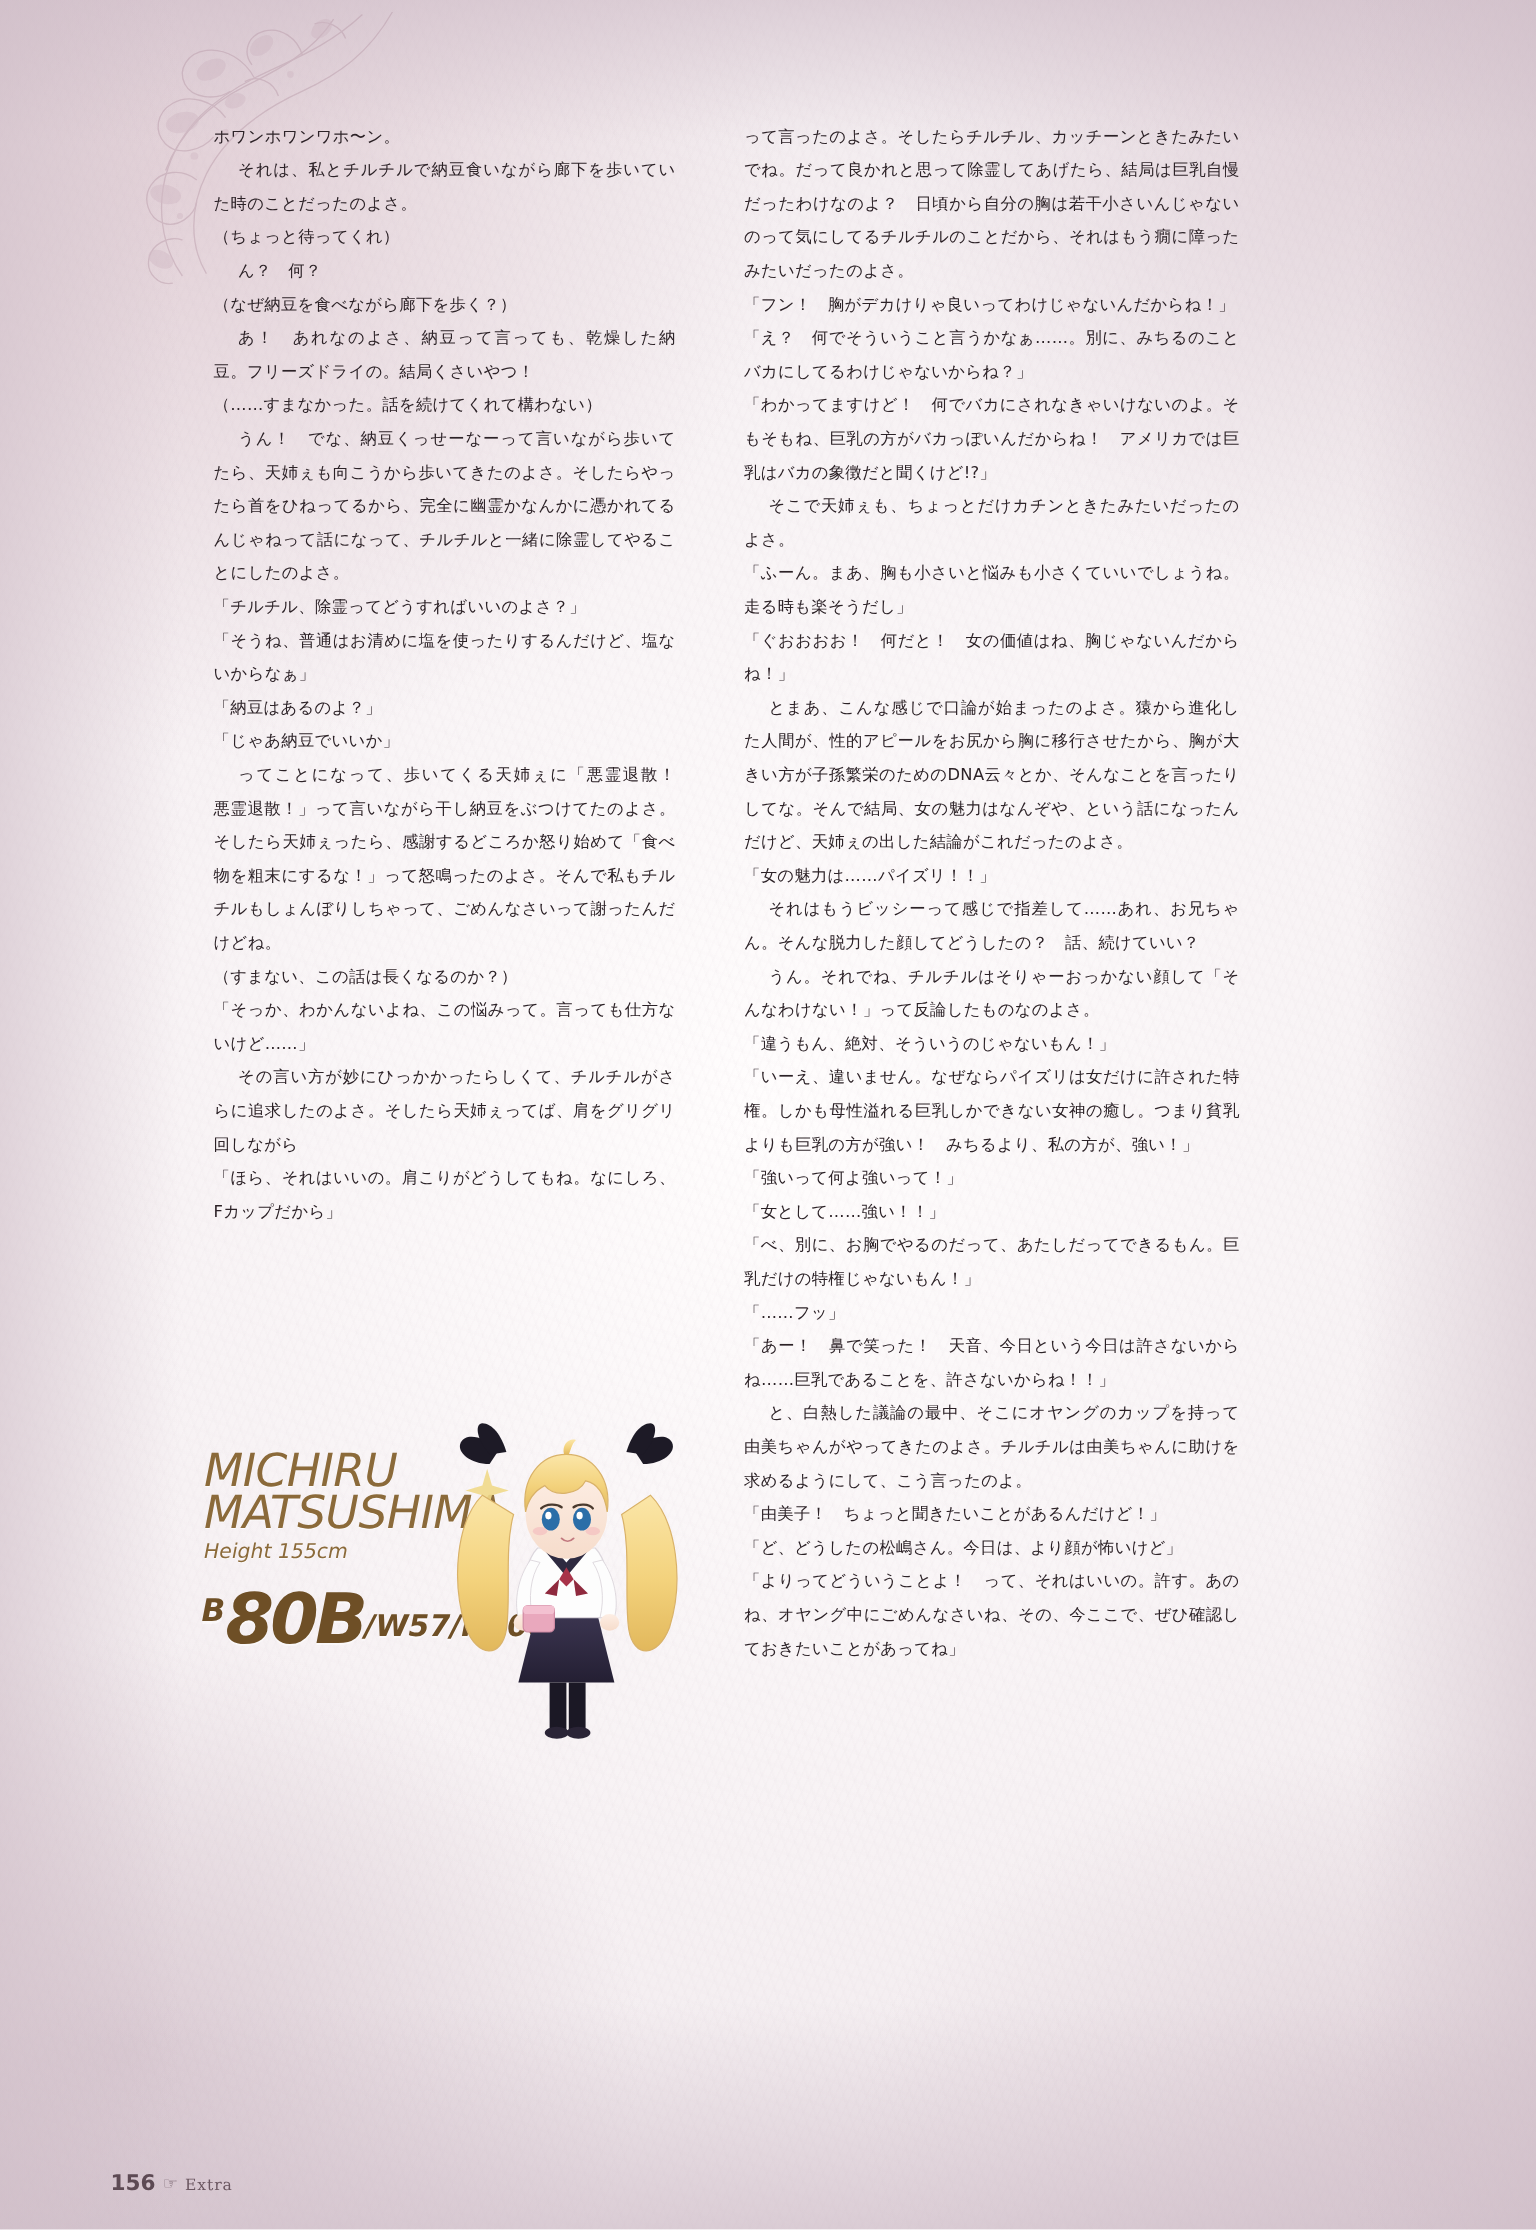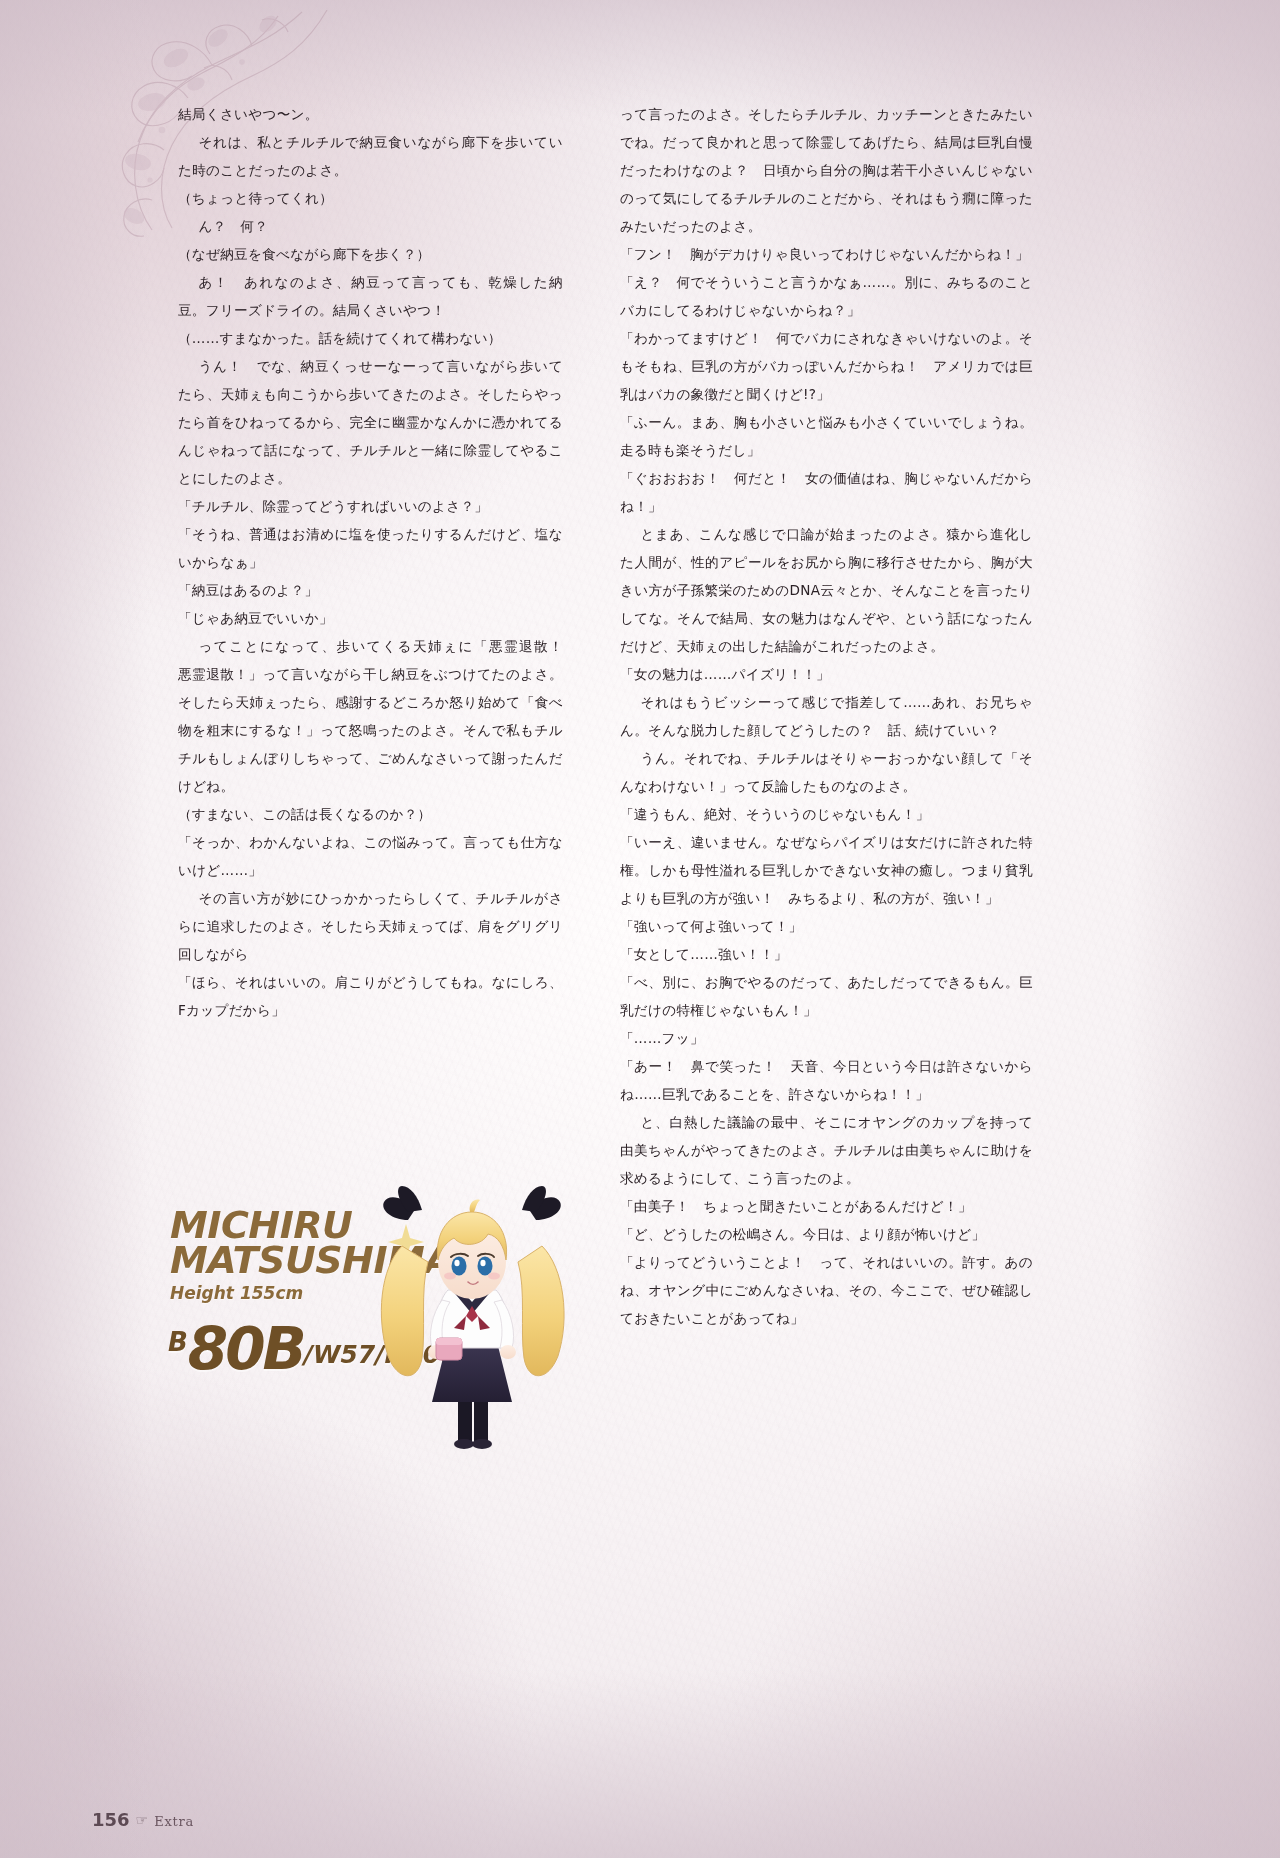--- a/index.html
+++ b/index.html
@@ -91,21 +91,21 @@
     top: 1140px;
     width: 420px;
     height: 310px;
   }
   .art-text {
     position: absolute;
     left: 8px;
     top: 68px;
     color: #8b6a3a;
     font-family: "DejaVu Sans", sans-serif;
-    font-weight: bold;
+    font-weight: normal;
     font-style: italic;
     line-height: .93;
     text-shadow: 0 1px 0 rgba(255,255,255,.65);
     white-space: nowrap;
   }
   .name-line { font-size: 38px; letter-spacing: -0.5px; }
   .height-line { font-size: 17px; margin-top: 7px; letter-spacing: 0px; }
   .bust-line {
     position: absolute;
     left: 6px;
@@ -188,21 +188,21 @@
       <ellipse cx="176" cy="14" rx="10" ry="6.5" transform="rotate(-42 176 14)"></ellipse>
       <ellipse cx="104" cy="74" rx="9" ry="6" transform="rotate(-20 104 74)"></ellipse>
       <circle cx="70" cy="120" r="3.2"></circle>
       <circle cx="96" cy="100" r="2.6"></circle>
       <circle cx="150" cy="52" r="2.8"></circle>
       <circle cx="58" cy="170" r="2.6"></circle>
     </g>
   </svg>
 
   <div class="column col-left">
-    <p>結局くさいやつ〜ン。</p>
+    <p>ホワンホワンワホ〜ン。</p>
     <p class="ind">それは、私とチルチルで納豆食いながら廊下を歩いていた時のことだったのよさ。</p>
     <p>（ちょっと待ってくれ）</p>
     <p class="ind">ん？　何？</p>
     <p>（なぜ納豆を食べながら廊下を歩く？）</p>
     <p class="ind">あ！　あれなのよさ、納豆って言っても、乾燥した納豆。フリーズドライの。結局くさいやつ！</p>
     <p>（……すまなかった。話を続けてくれて構わない）</p>
     <p class="ind">うん！　でな、納豆くっせーなーって言いながら歩いてたら、天姉ぇも向こうから歩いてきたのよさ。そしたらやったら首をひねってるから、完全に幽霊かなんかに憑かれてるんじゃねって話になって、チルチルと一緒に除霊してやることにしたのよさ。</p>
     <p>「チルチル、除霊ってどうすればいいのよさ？」</p>
     <p>「そうね、普通はお清めに塩を使ったりするんだけど、塩ないからなぁ」</p>
     <p>「納豆はあるのよ？」</p>
@@ -212,20 +212,21 @@
     <p>「そっか、わかんないよね、この悩みって。言っても仕方ないけど……」</p>
     <p class="ind">その言い方が妙にひっかかったらしくて、チルチルがさらに追求したのよさ。そしたら天姉ぇってば、肩をグリグリ回しながら</p>
     <p>「ほら、それはいいの。肩こりがどうしてもね。なにしろ、Fカップだから」</p>
   </div>
 
   <div class="column col-right">
     <p>って言ったのよさ。そしたらチルチル、カッチーンときたみたいでね。だって良かれと思って除霊してあげたら、結局は巨乳自慢だったわけなのよ？　日頃から自分の胸は若干小さいんじゃないのって気にしてるチルチルのことだから、それはもう癇に障ったみたいだったのよさ。</p>
     <p>「フン！　胸がデカけりゃ良いってわけじゃないんだからね！」</p>
     <p>「え？　何でそういうこと言うかなぁ……。別に、みちるのことバカにしてるわけじゃないからね？」</p>
     <p>「わかってますけど！　何でバカにされなきゃいけないのよ。そもそもね、巨乳の方がバカっぽいんだからね！　アメリカでは巨乳はバカの象徴だと聞くけど!?」</p>
+    <p class="ind">そこで天姉ぇも、ちょっとだけカチンときたみたいだったのよさ。</p>
     <p>「ふーん。まあ、胸も小さいと悩みも小さくていいでしょうね。走る時も楽そうだし」</p>
     <p>「ぐおおおお！　何だと！　女の価値はね、胸じゃないんだからね！」</p>
     <p class="ind">とまあ、こんな感じで口論が始まったのよさ。猿から進化した人間が、性的アピールをお尻から胸に移行させたから、胸が大きい方が子孫繁栄のためのDNA云々とか、そんなことを言ったりしてな。そんで結局、女の魅力はなんぞや、という話になったんだけど、天姉ぇの出した結論がこれだったのよさ。</p>
     <p>「女の魅力は……パイズリ！！」</p>
     <p class="ind">それはもうビッシーって感じで指差して……あれ、お兄ちゃん。そんな脱力した顔してどうしたの？　話、続けていい？</p>
     <p class="ind">うん。それでね、チルチルはそりゃーおっかない顔して「そんなわけない！」って反論したものなのよさ。</p>
     <p>「違うもん、絶対、そういうのじゃないもん！」</p>
     <p>「いーえ、違いません。なぜならパイズリは女だけに許された特権。しかも母性溢れる巨乳しかできない女神の癒し。つまり貧乳よりも巨乳の方が強い！　みちるより、私の方が、強い！」</p>
     <p>「強いって何よ強いって！」</p>
     <p>「女として……強い！！」</p>

